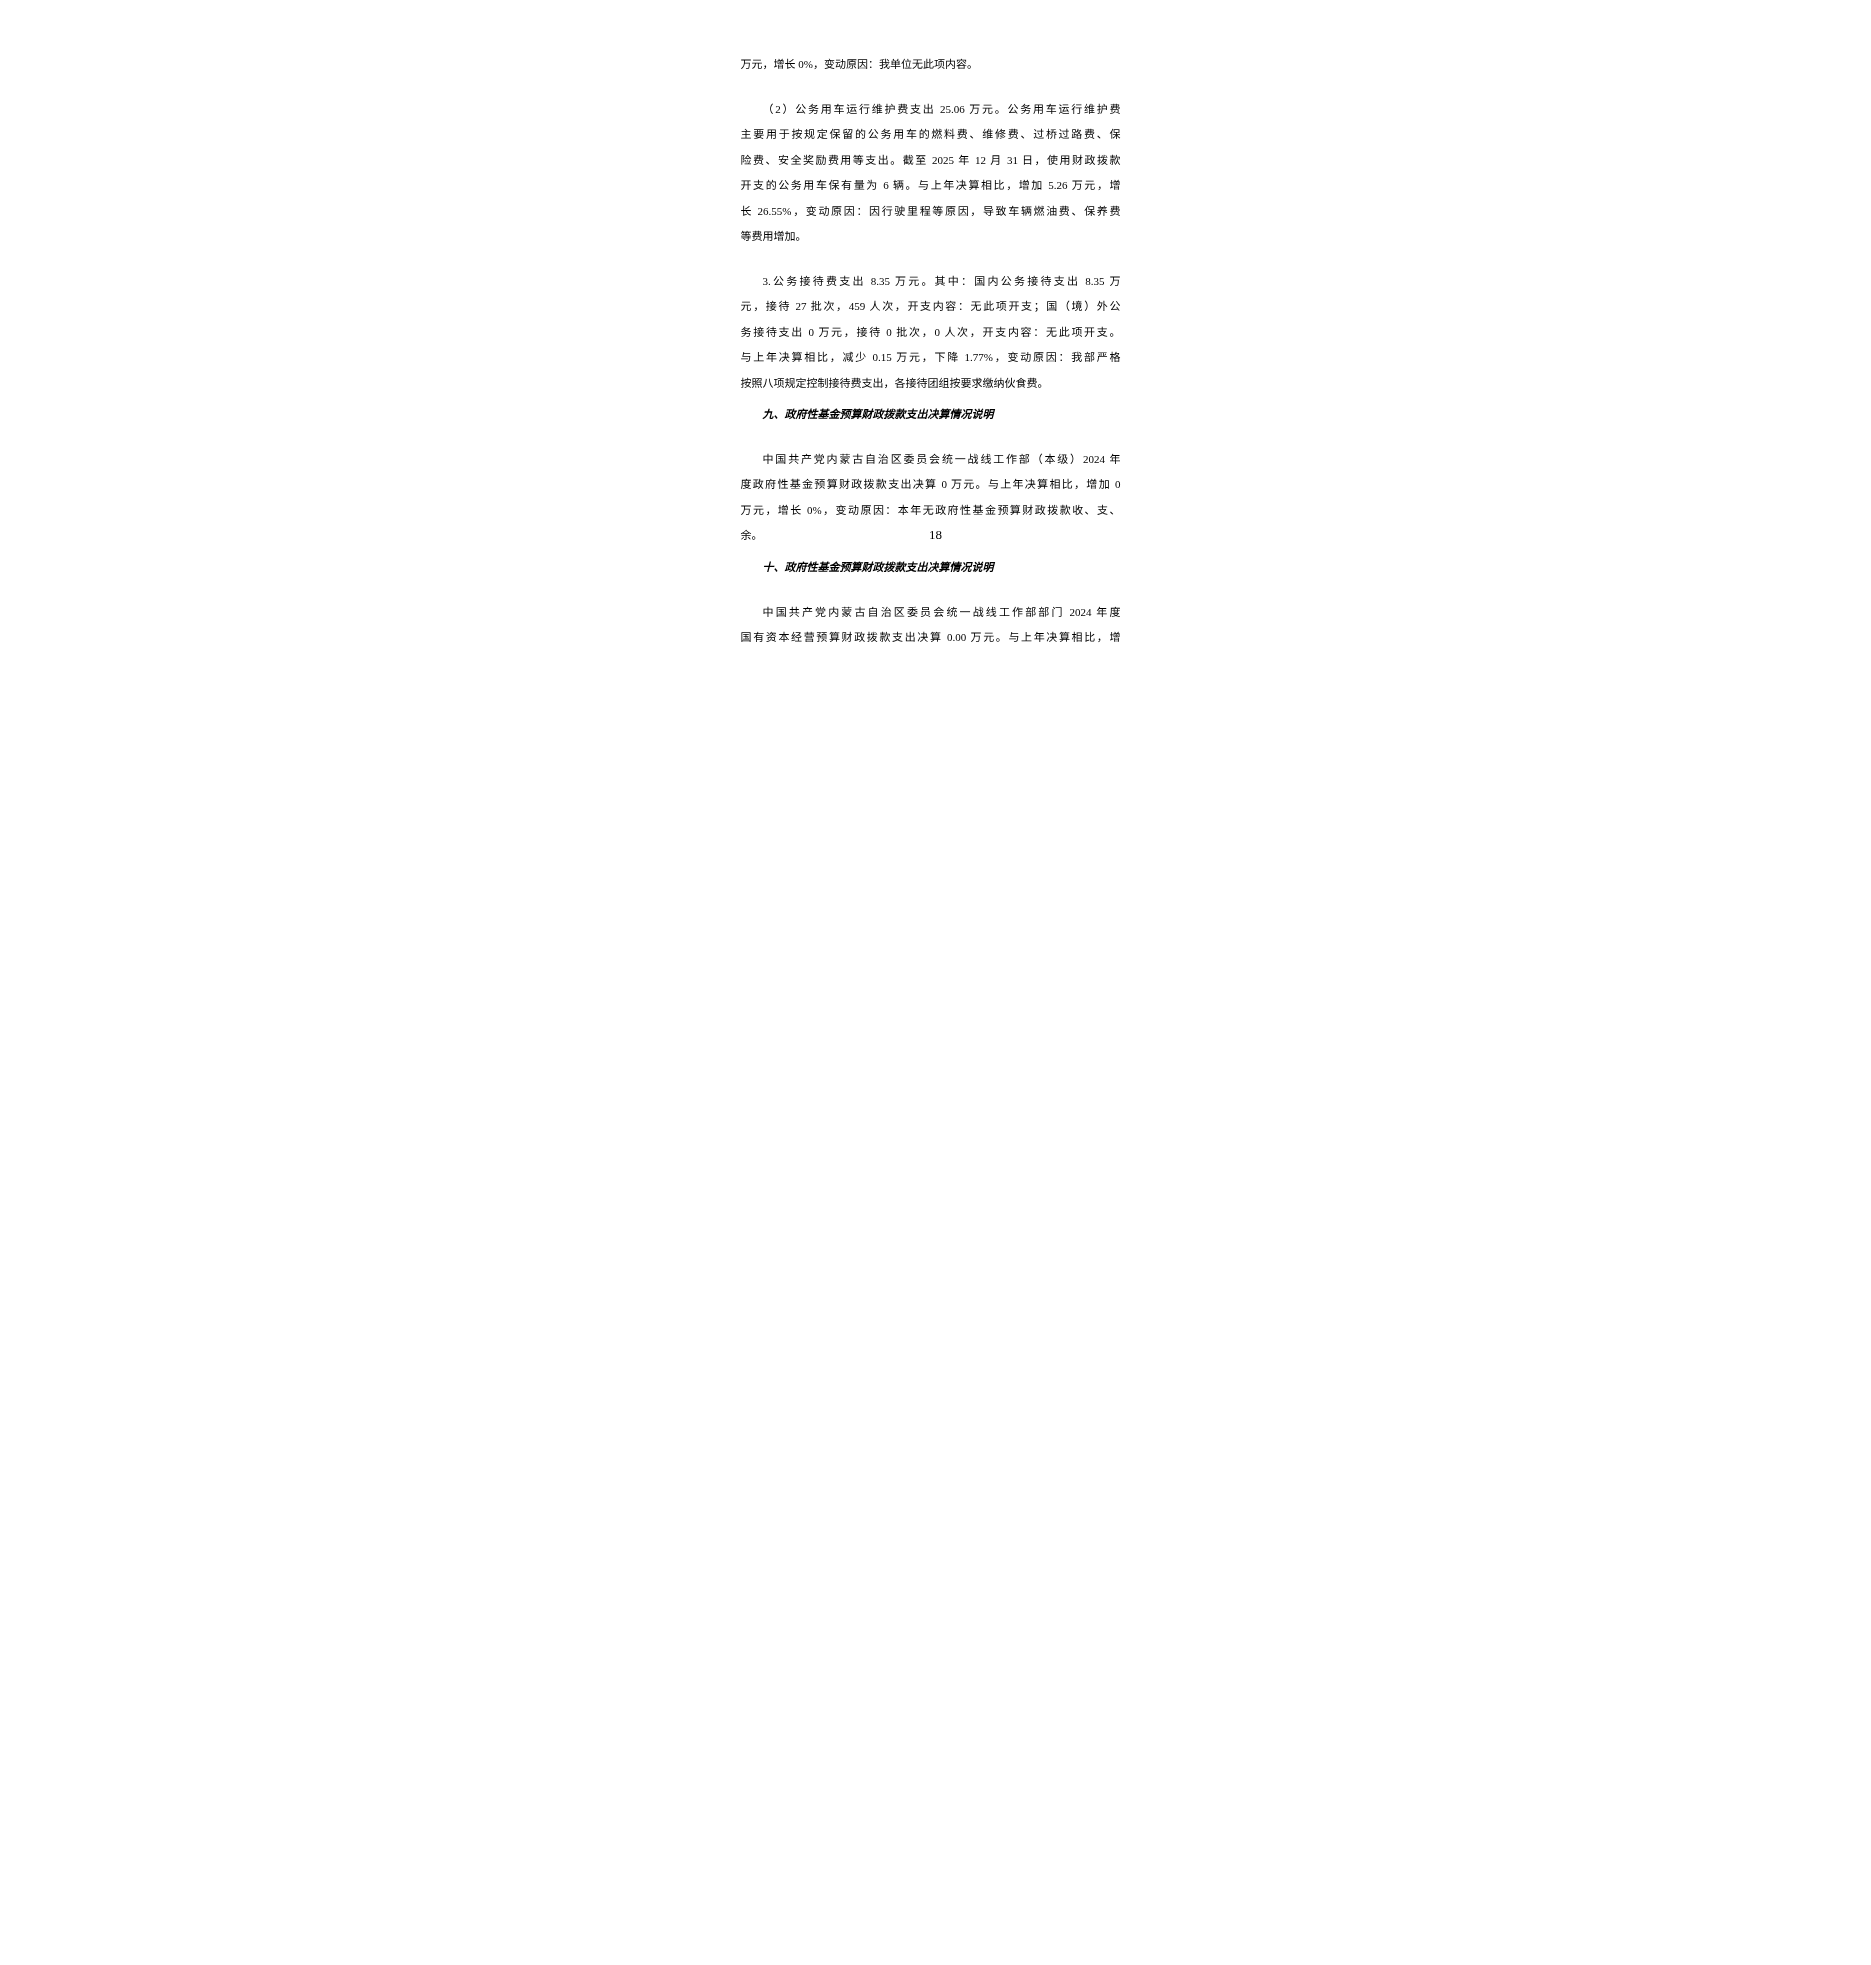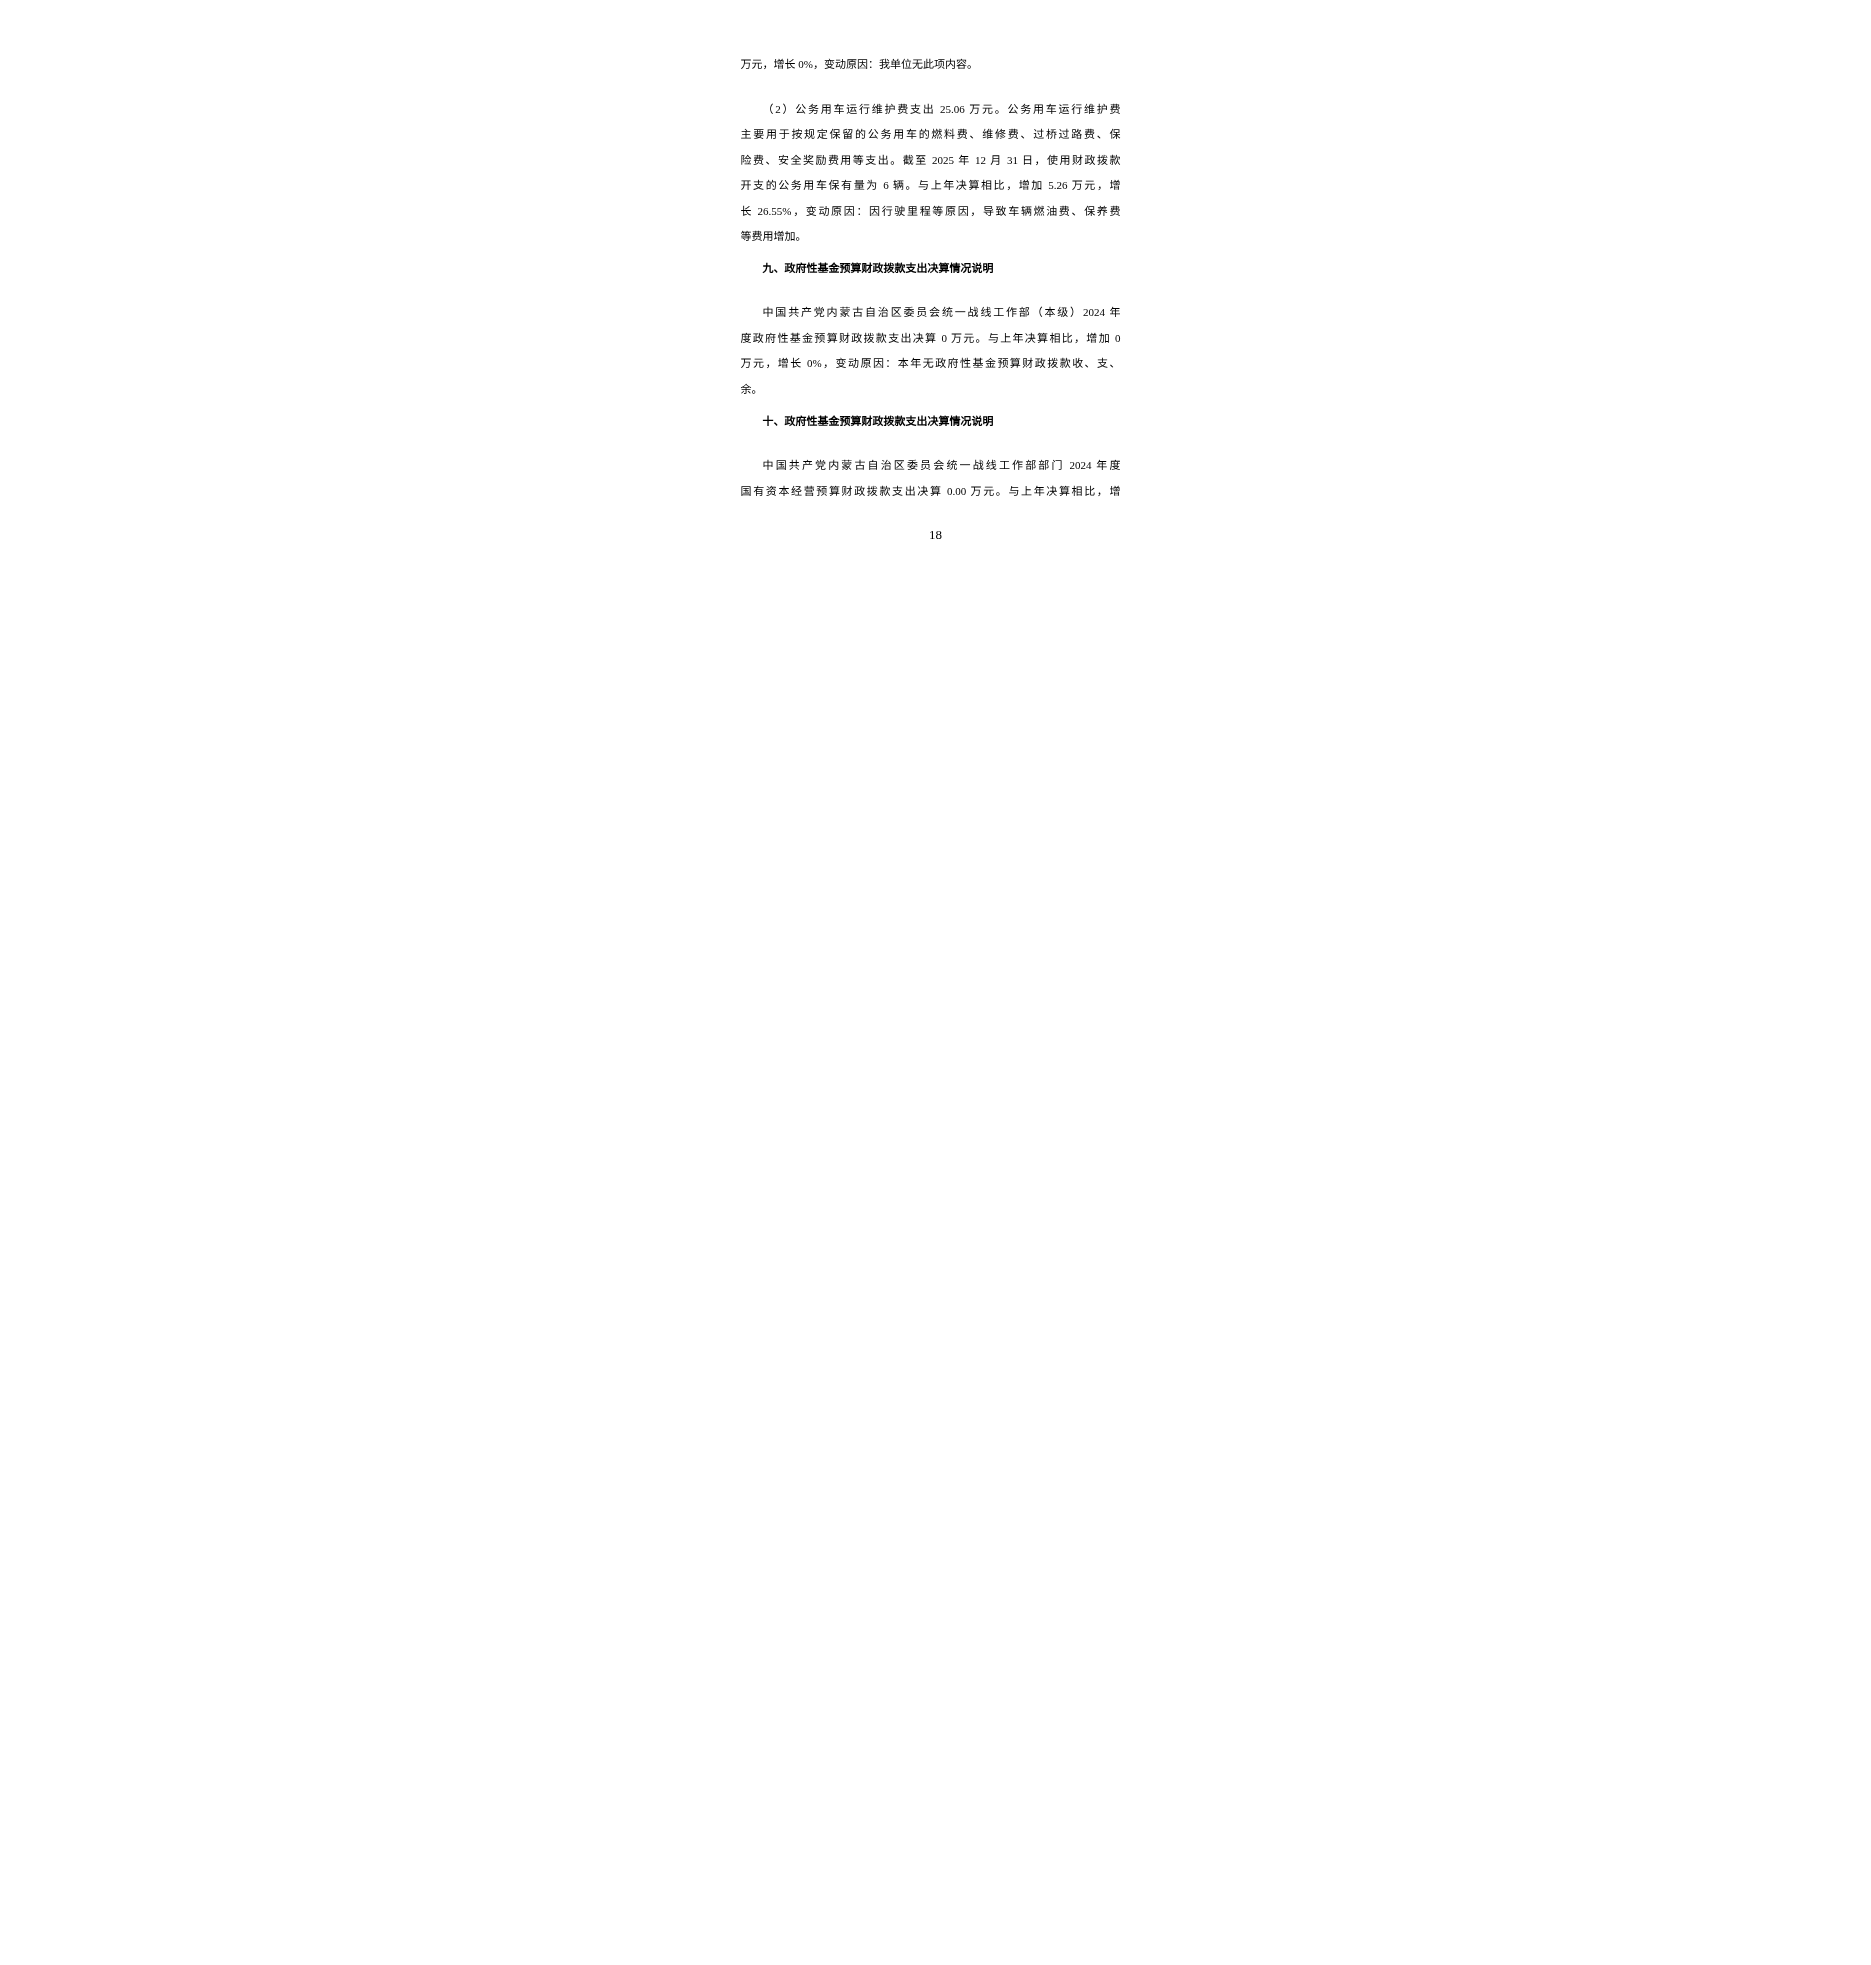--- a/index.html
+++ b/index.html
@@ -32,21 +32,21 @@
     white-space: nowrap;
     text-align: left;
   }
   
   .line.fill {
     white-space: normal;
     text-align: justify;
     text-align-last: justify;
   }
   .line.indent { text-indent: 2em; }
-  .para.heading .line { font-weight: 700; }
+  .para.heading .line { font-weight: 700; font-style: italic; }
   .footer {
     position: absolute;
     bottom: 122px;
     left: 0;
     width: 100%;
     text-align: center;
     font-size: 13px;
     line-height: 8.6px;
     color: #000000;
     font-family: "Liberation Serif", "DejaVu Serif", serif;
@@ -61,20 +61,27 @@
         <div class="line">万元，增长 0%，变动原因：我单位无此项内容。</div>
       </div>
       <div class="para body">
         <div class="line fill indent">（2）公务用车运行维护费支出 25.06 万元。公务用车运行维护费</div>
         <div class="line fill">主要用于按规定保留的公务用车的燃料费、维修费、过桥过路费、保</div>
         <div class="line fill">险费、安全奖励费用等支出。截至 2025 年 12 月 31 日，使用财政拨款</div>
         <div class="line fill">开支的公务用车保有量为 6 辆。与上年决算相比，增加 5.26 万元，增</div>
         <div class="line fill">长 26.55%，变动原因：因行驶里程等原因，导致车辆燃油费、保养费</div>
         <div class="line">等费用增加。</div>
       </div>
+      <div class="para body">
+        <div class="line fill indent">3.公务接待费支出 8.35 万元。其中：国内公务接待支出 8.35 万</div>
+        <div class="line fill">元，接待 27 批次，459 人次，开支内容：无此项开支；国（境）外公</div>
+        <div class="line fill">务接待支出 0 万元，接待 0 批次，0 人次，开支内容：无此项开支。</div>
+        <div class="line fill">与上年决算相比，减少 0.15 万元，下降 1.77%，变动原因：我部严格</div>
+        <div class="line">按照八项规定控制接待费支出，各接待团组按要求缴纳伙食费。</div>
+      </div>
       <div class="para heading">
         <div class="line indent">九、政府性基金预算财政拨款支出决算情况说明</div>
       </div>
       <div class="para body">
         <div class="line fill indent">中国共产党内蒙古自治区委员会统一战线工作部（本级）2024 年</div>
         <div class="line fill">度政府性基金预算财政拨款支出决算 0 万元。与上年决算相比，增加 0</div>
         <div class="line fill">万元，增长 0%，变动原因：本年无政府性基金预算财政拨款收、支、</div>
         <div class="line">余。</div>
       </div>
       <div class="para heading">

